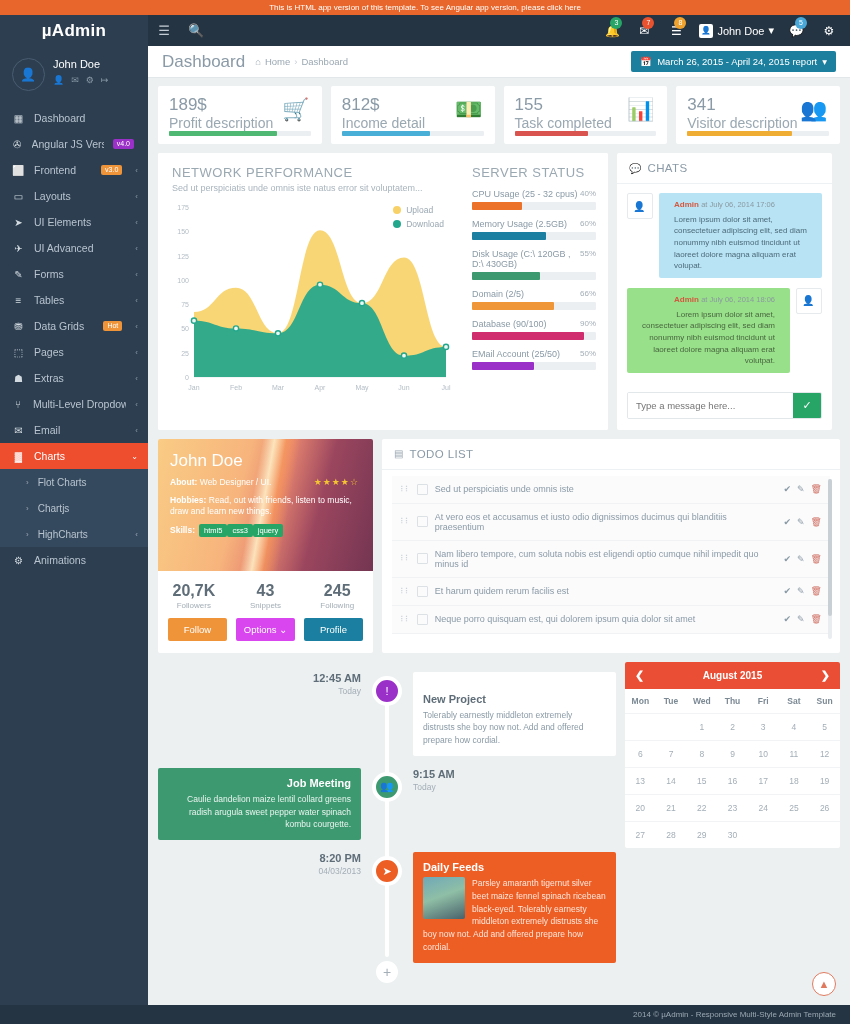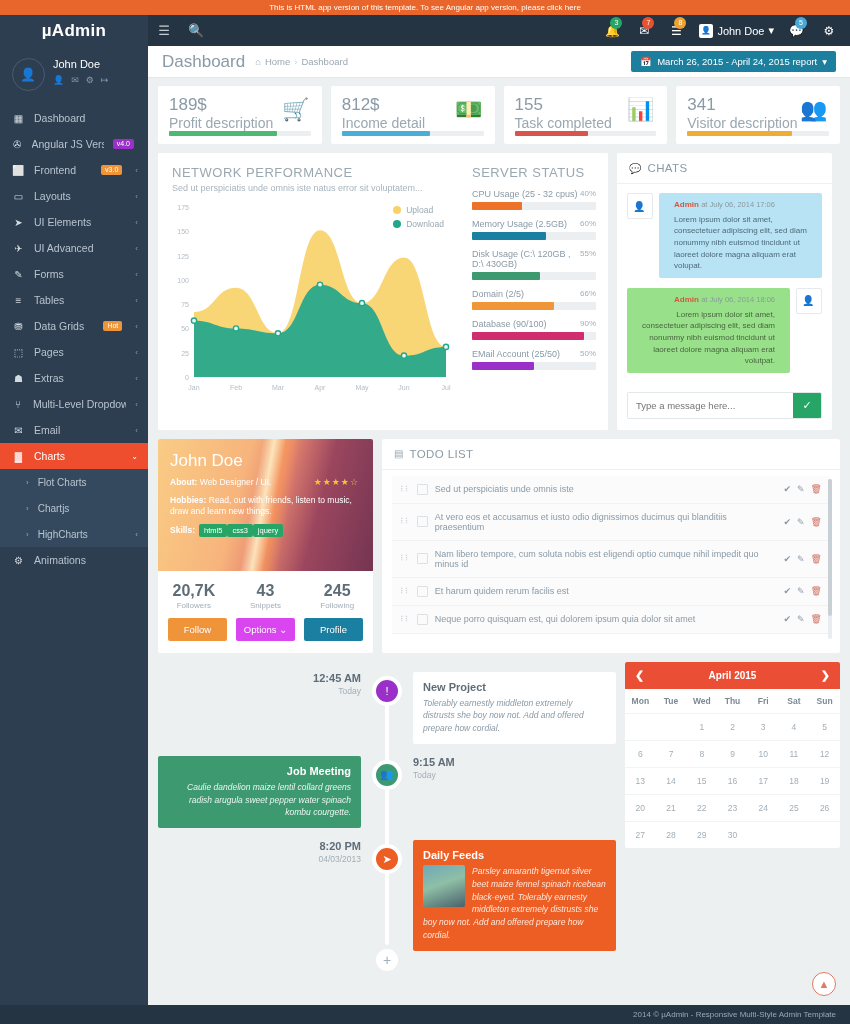--- a/index.html
+++ b/index.html
@@ -188,23 +188,23 @@
   .tl-side.right { justify-content: flex-start; padding-left: 26px; }
   .tl-time { font-size: 11px; font-weight: bold; color: #5e6d78; }
   .tl-date { font-size: 8.5px; color: #a3aeb7; margin-top: 2px; }
   .tl-dot {
     position: absolute; left: 50%; top: 4px; margin-left: -15px;
     width: 30px; height: 30px; border-radius: 50%; border: 4px solid #fff;
     display: flex; align-items: center; justify-content: center; color: #fff; font-size: 11px; z-index: 3;
   }
   .tl-card { border-radius: 2px; padding: 9px 10px; position: relative; max-width: 100%; }
   .tl-card .tl-h { font-size: 11px; font-weight: bold; margin-bottom: 4px; }
-  .tl-card .tl-p { font-size: 8.5px; line-height: 1.5; font-style: italic; }
+  .tl-card .tl-p { font-size: 8.5px; line-height: 1.5; }
   .tl-card.white { background: #fff; color: #8a9aa6; }
-  .tl-card.white .tl-h { color: #5e6d78; }
+  .tl-card.white .tl-h { color: #5e6d78; margin-top: 12px; }
   .tl-card.green { background: #3d9970; color: #e9f5ef; }
   .tl-card.green .tl-h { color: #fff; }
   .tl-card.orange { background: #ec5e24; color: #ffe6db; }
   .tl-card.orange .tl-h { color: #fff; }
   .tl-thumb { width: 42px; height: 42px; float: left; margin: 0 7px 3px 0; border-radius: 2px;
     background: linear-gradient(160deg,#6fa8b8 0%, #8fbfa6 45%, #49616b 100%); }
   .tl-plus {
     position: absolute; left: 50%; margin-left: -15px; bottom: 0; width: 30px; height: 30px;
     border-radius: 50%; background: #fff; color: #a3aeb7; display: flex; align-items: center; justify-content: center;
     font-size: 14px; border: 4px solid #ecf0f1; z-index: 3;
@@ -712,21 +712,21 @@
                     </div>
                   </div>
                 </div>
               </div>
             <div class="tl-plus">+</div>
           </div>
 
           <div class="cal-panel">
             <div class="cal-head">
               <span class="cal-nav">❮</span>
-              <span class="cal-title">April 2015</span>
+              <span class="cal-title">August 2015</span>
               <span class="cal-nav">❯</span>
             </div>
             <div class="cal-grid" id="cal-dow">
                 <div class="cal-dow">Mon</div>
                 <div class="cal-dow">Tue</div>
                 <div class="cal-dow">Wed</div>
                 <div class="cal-dow">Thu</div>
                 <div class="cal-dow">Fri</div>
                 <div class="cal-dow">Sat</div>
                 <div class="cal-dow">Sun</div>

